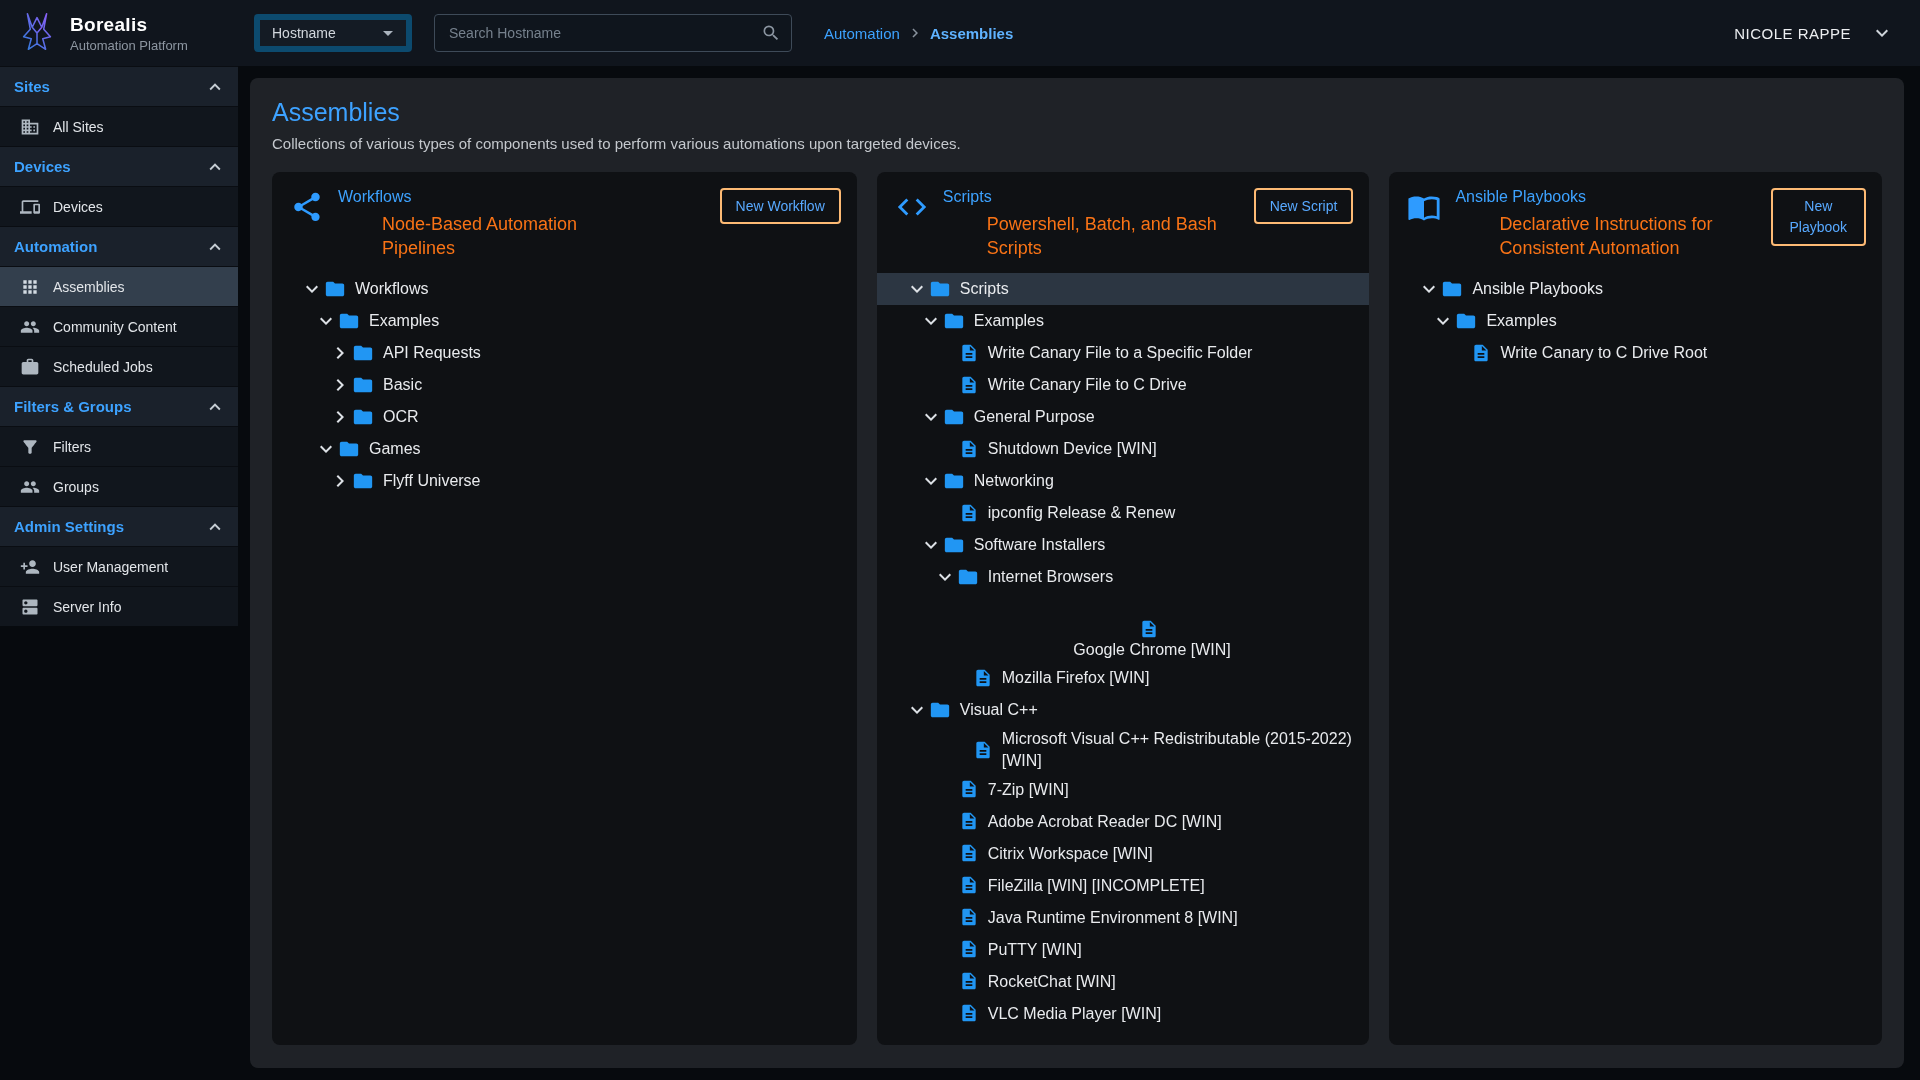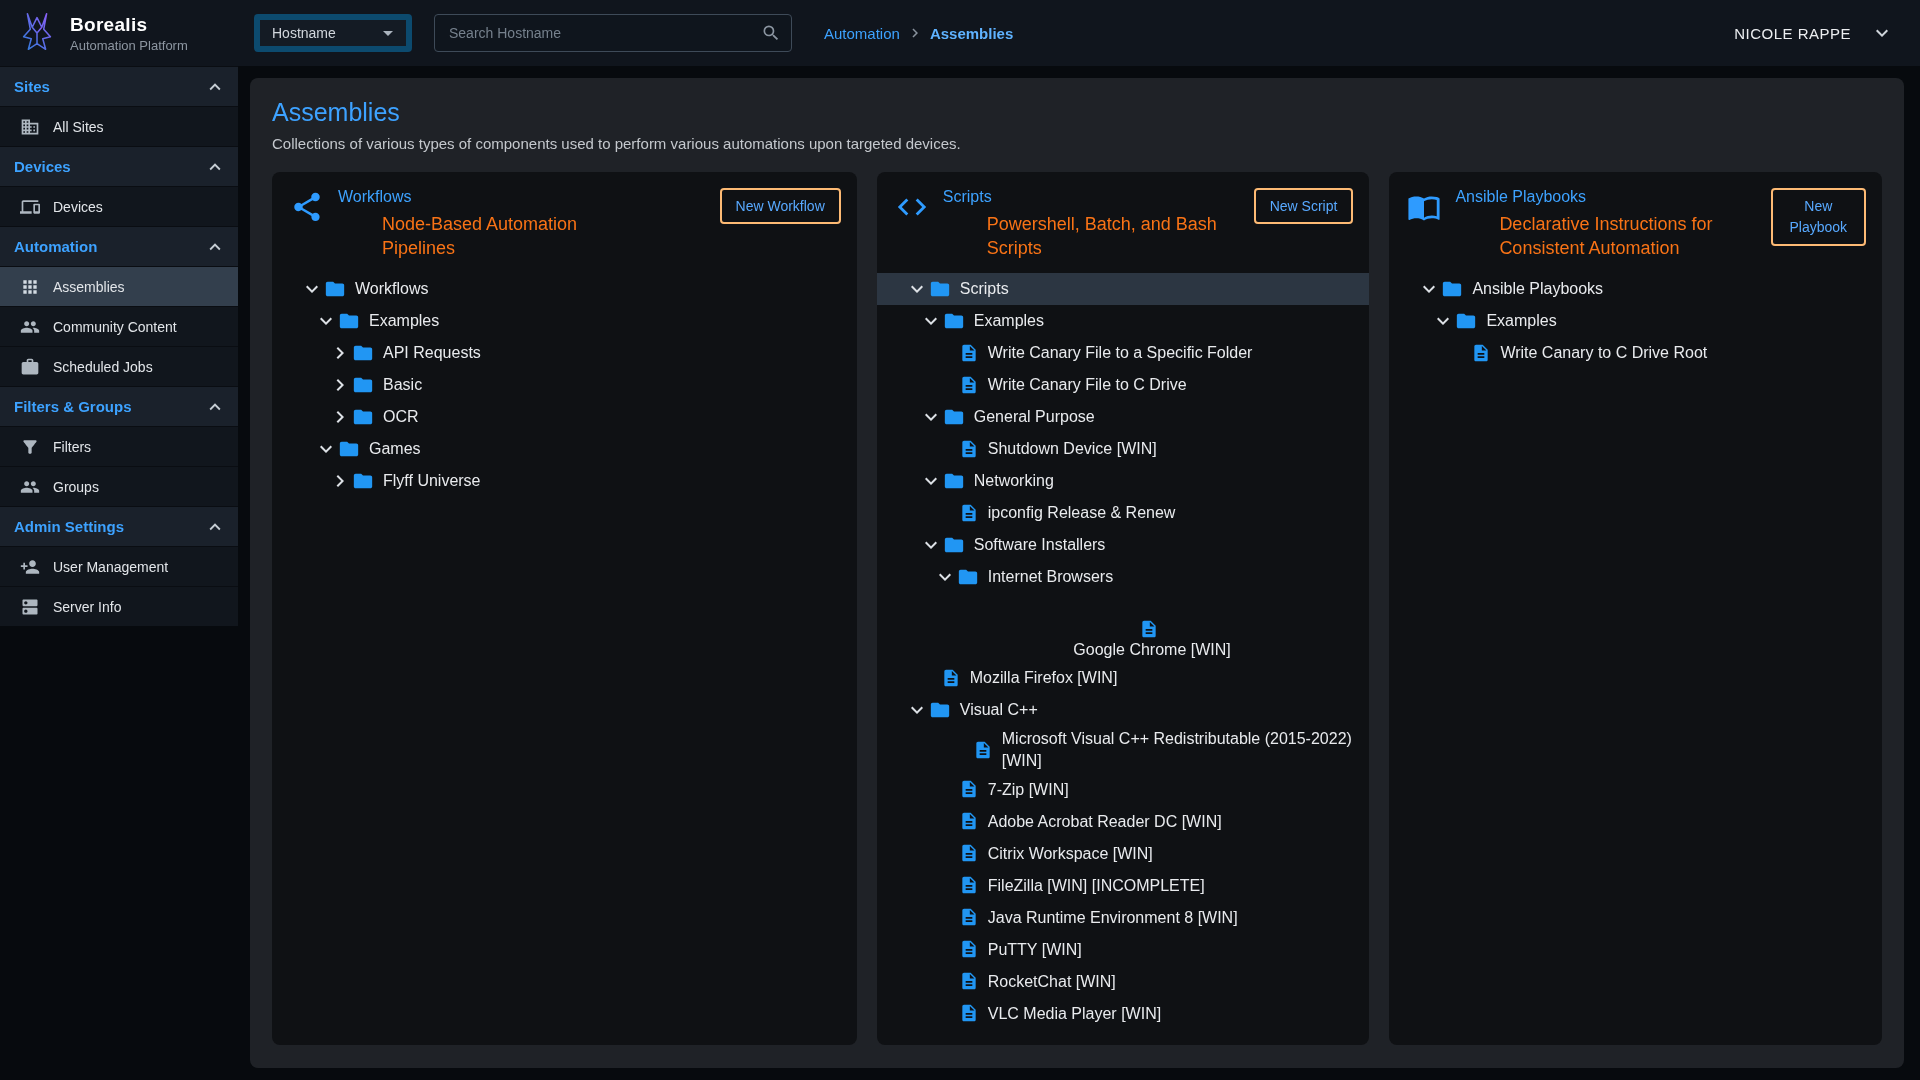--- a/index.html
+++ b/index.html
@@ -530,21 +530,21 @@
           </div>
           <div class="tree-row" style="padding-left: 70px; flex-direction: column;">
             <span class="icon tree-exp"></span>
             <span class="icon tree-ico file">
               <svg viewBox="0 0 24 24" fill="currentColor">
                 <path d="M14 2H6c-1.1 0-1.99.9-1.99 2L4 20c0 1.1.89 2 1.99 2H18c1.1 0 2-.9 2-2V8l-6-6zm2 16H8v-2h8v2zm0-4H8v-2h8v2zm-3-5V3.5L18.5 9H13z"></path>
               </svg>
             </span>
             <span class="tree-label">Google Chrome [WIN]</span>
           </div>
-          <div class="tree-row" style="padding-left: 38px;">
+          <div class="tree-row" style="padding-left: 70px;">
             <span class="icon tree-exp"></span>
             <span class="icon tree-ico file">
               <svg viewBox="0 0 24 24" fill="currentColor">
                 <path d="M14 2H6c-1.1 0-1.99.9-1.99 2L4 20c0 1.1.89 2 1.99 2H18c1.1 0 2-.9 2-2V8l-6-6zm2 16H8v-2h8v2zm0-4H8v-2h8v2zm-3-5V3.5L18.5 9H13z"></path>
               </svg>
             </span>
             <span class="tree-label">Mozilla Firefox [WIN]</span>
           </div>
           <div class="tree-row" style="padding-left: 28px;">
             <span class="icon tree-exp">

